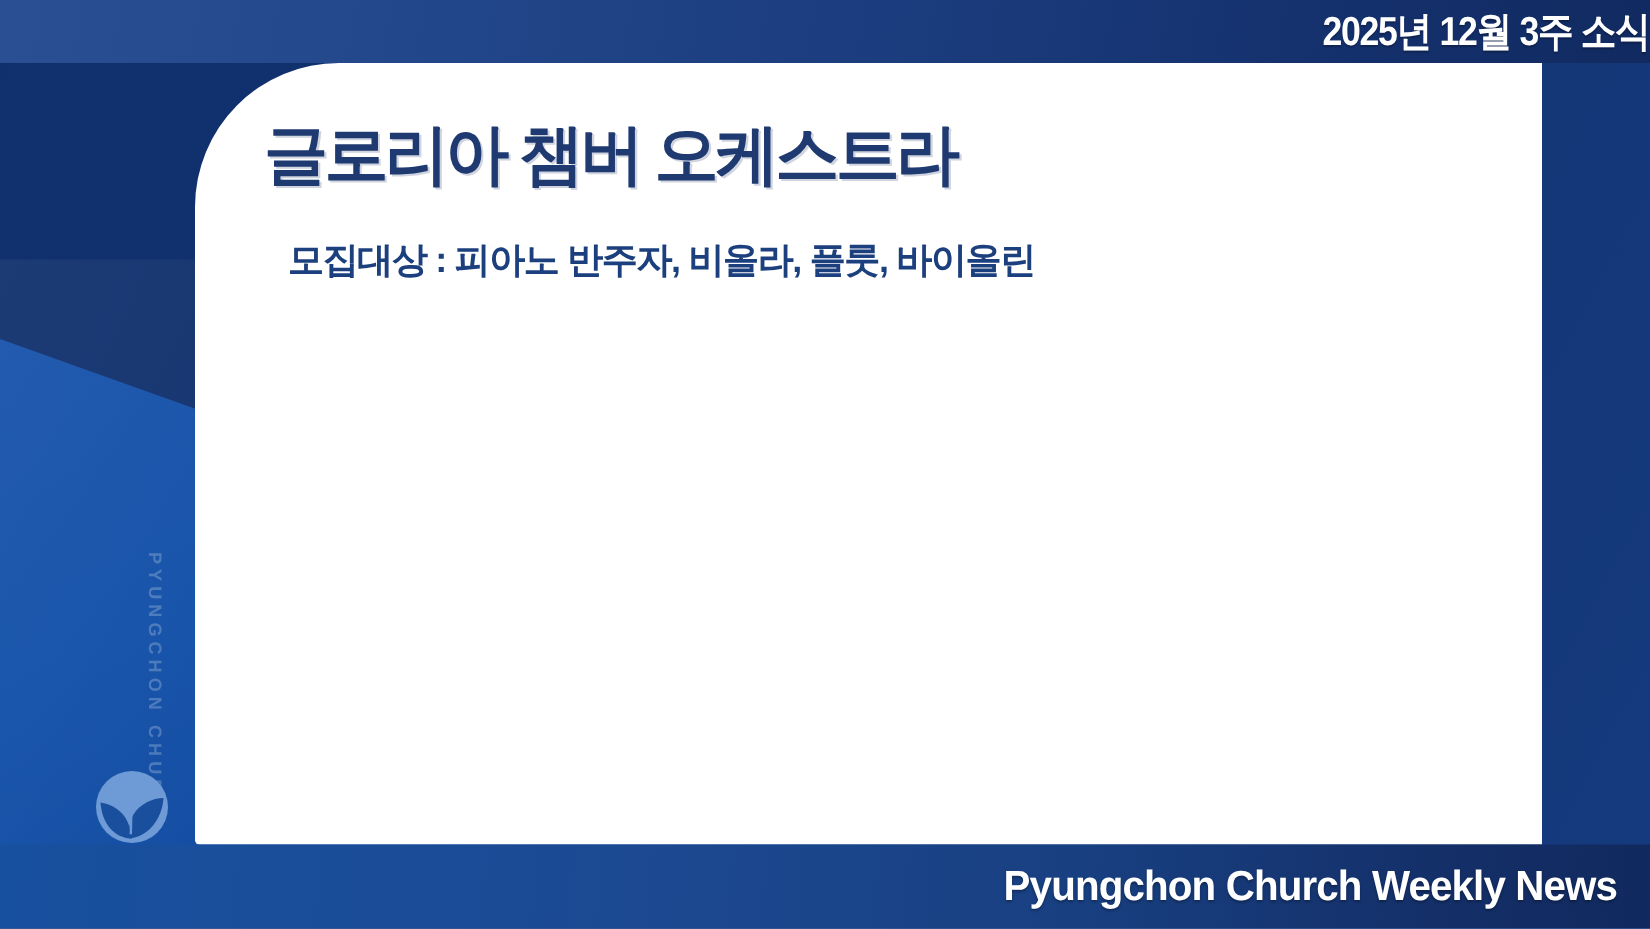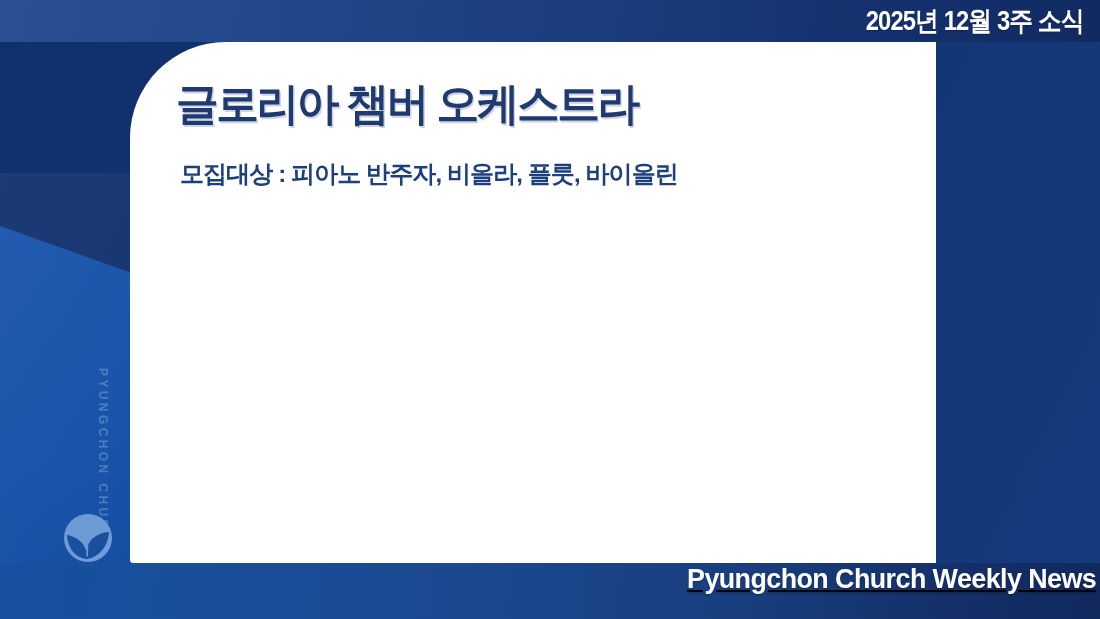--- a/index.html
+++ b/index.html
@@ -46,39 +46,38 @@
     position: absolute;
     left: 0;
     top: 0;
     width: 1100px;
     height: 42px;
     background: linear-gradient(100deg, #2a4f93 0%, #23488c 22%, #1b3c7d 55%, #14306c 82%, #112a61 100%);
     display: flex;
     align-items: center;
     justify-content: flex-end;
     box-sizing: border-box;
-    padding-right: 16px;
   }
   .header-title {
     color: #ffffff;
     font-size: 27px;
     font-weight: bold;
     letter-spacing: -1px;
     transform: scaleX(0.88);
     transform-origin: right center;
     white-space: nowrap;
     text-shadow: 0 1px 1px rgba(0,0,0,0.25);
   }
 
   
   .card {
     position: absolute;
     left: 130px;
     top: 42px;
-    width: 806px;
+    width: 898px;
     height: 521px;
     background: #ffffff;
     border-top-left-radius: 96px;
     border-bottom-left-radius: 3px;
     box-sizing: border-box;
     padding: 34px 40px 0 46px;
   }
 
   .card-title {
     margin: 0;
@@ -87,21 +86,21 @@
     color: #1f3a70;
     letter-spacing: -2.5px;
     transform: scaleX(0.97);
     transform-origin: left center;
     white-space: nowrap;
     text-shadow: 1.5px 1.5px 0 rgba(150,160,185,0.45);
     line-height: 1.25;
   }
 
   .body-list {
-    margin: 22px 0 0 4px;
+    margin: 22px 0 0 16px;
     padding: 0;
     list-style: none;
   }
   .body-line {
     font-size: 24px;
     color: #1c3f7d;
     font-weight: bold;
     letter-spacing: -0.9px;
     line-height: 1.72;
     white-space: nowrap;
@@ -109,25 +108,24 @@
 
   
   .footer-band {
     position: absolute;
     left: 0;
     bottom: 0;
     width: 1100px;
     height: 56px;
     background: linear-gradient(95deg, #17509f 0%, #1a4e9a 18%, #1c4890 42%, #183f80 66%, #142f68 88%, #11295d 100%);
     display: flex;
-    align-items: flex-start;
+    align-items: center;
     justify-content: flex-end;
     box-sizing: border-box;
-    padding-right: 4px;
-    text-decoration: underline;
+    padding-right: 22px;
   }
   .footer-title {
     color: #ffffff;
     font-size: 28px;
     font-weight: bold;
     letter-spacing: -0.6px;
     transform: scaleX(0.96);
     transform-origin: right center;
     white-space: nowrap;
     text-shadow: 0 1px 2px rgba(0,0,0,0.3);

